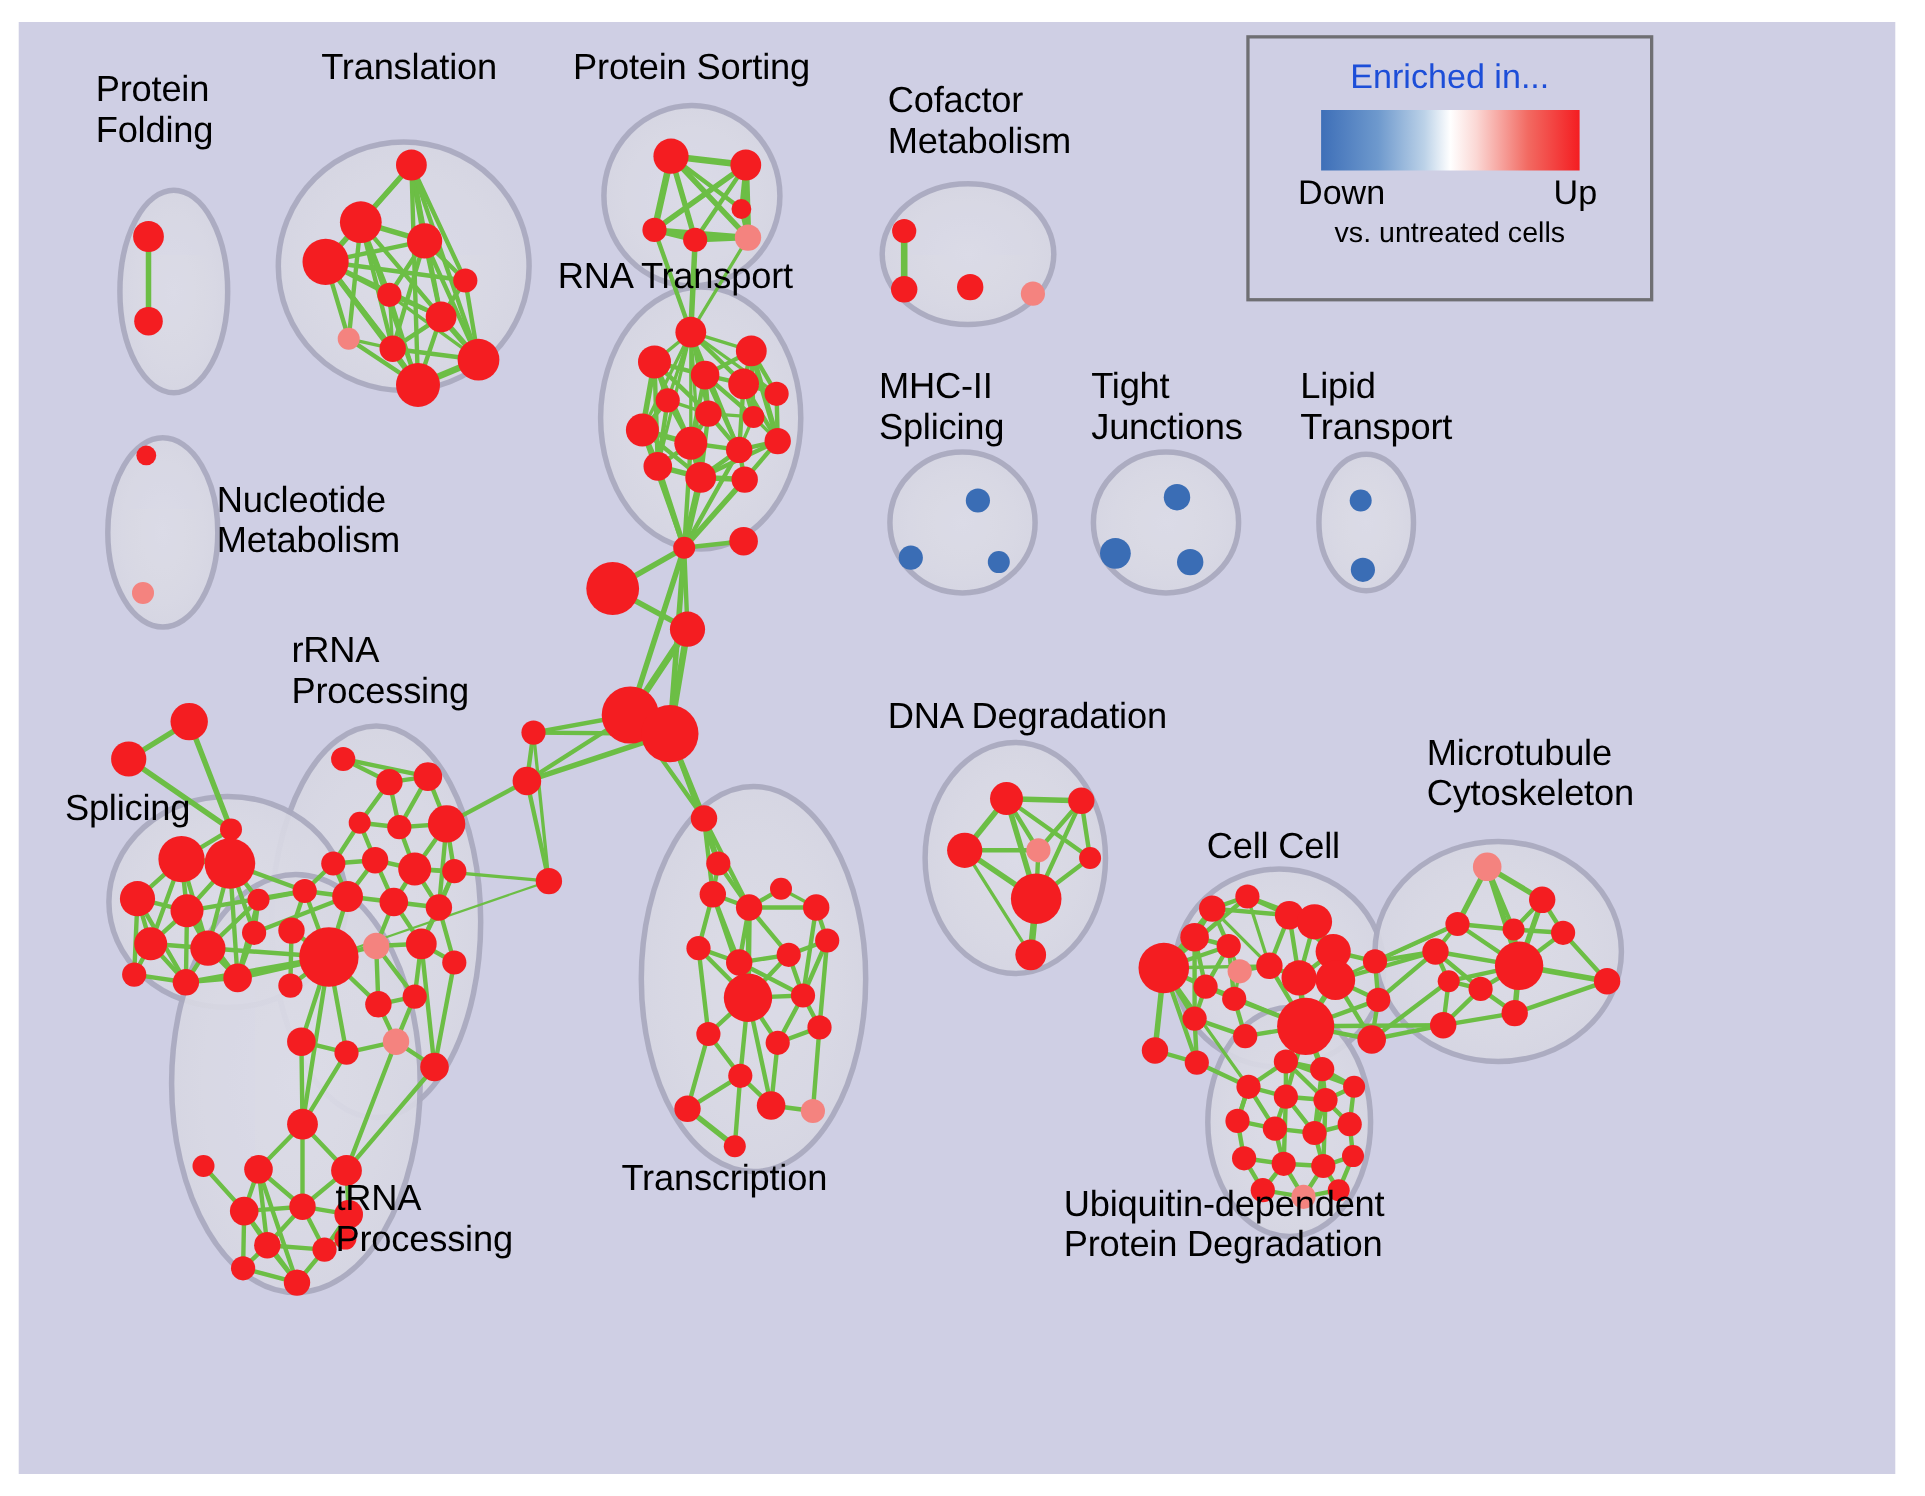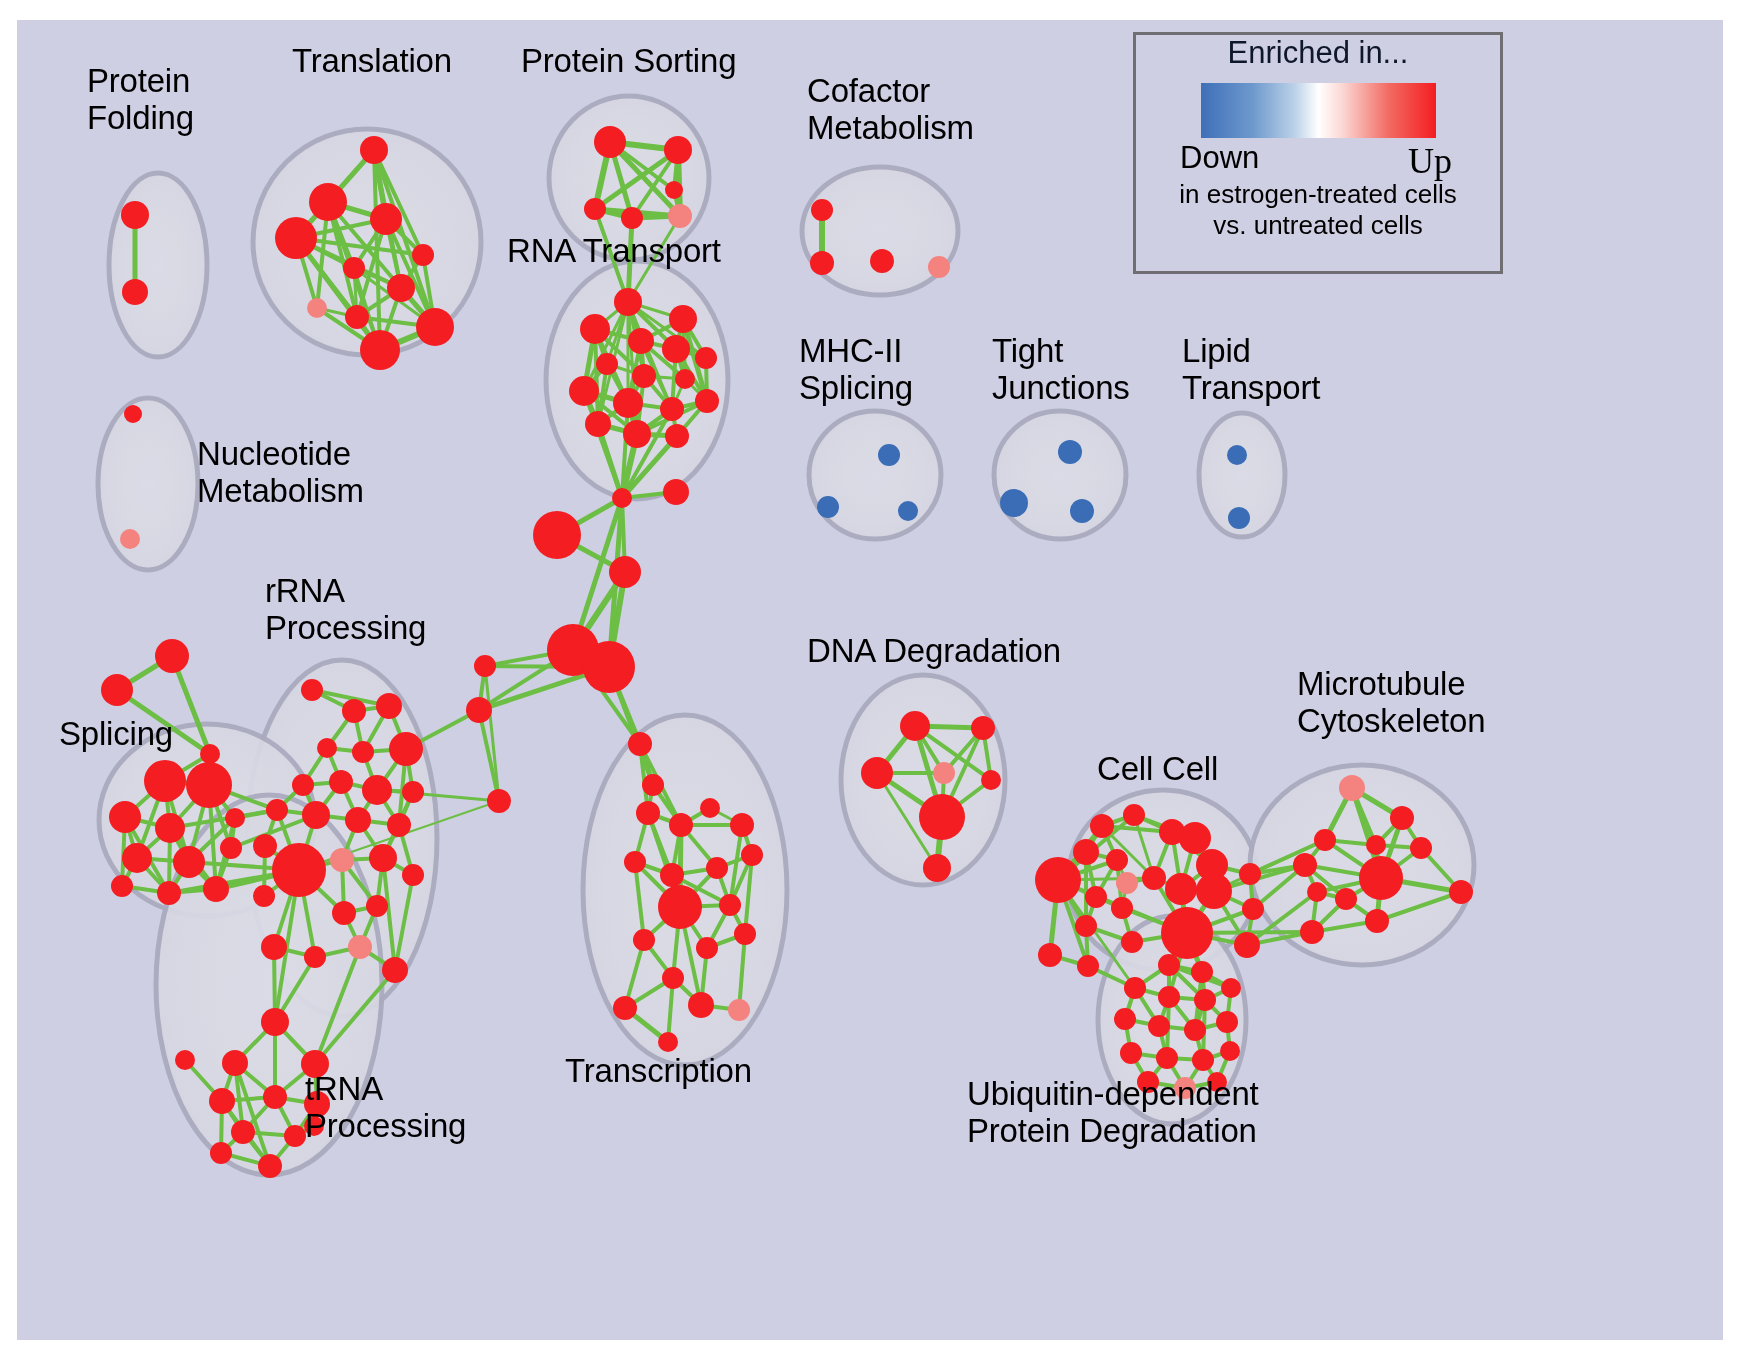--- a/index.html
+++ b/index.html
@@ -30,32 +30,32 @@
   
   #legend{
     position:absolute;
     left:1116px;top:12px;
     width:370px;height:242px;
     background:#cfcfe4;
     border:3px solid #6f6f73;
     box-sizing:border-box;
   }
   #legend .lg-title{
-    text-align:center;font-size:31px;color:#0f172a;
+    text-align:center;font-size:31px;color:#1d4ed8;margin-top:17px;
   }
   #legend .lg-bar{
     margin:12px auto 0 auto;
     width:235px;height:55px;
     background:linear-gradient(to right,#3e6fb8 0%,#6e99cd 22%,#bcd2e8 40%,#ffffff 50%,#fbd8d5 60%,#f26a62 80%,#f41d21 100%);
   }
   #legend .lg-ends{
     position:relative;width:280px;margin:2px auto 0 auto;height:38px;
   }
   #legend .lg-down{position:absolute;left:2px;top:0;font-size:31px;}
-  #legend .lg-up{position:absolute;right:6px;top:0;font-size:36px;font-family:Liberation Serif, serif;}
+  #legend .lg-up{position:absolute;right:6px;top:0;font-size:31px;}
   #legend .lg-sub{text-align:center;font-size:26px;line-height:30px;margin-top:1px;}
 </style>
 </head>
 <body>
 
 <div id="root">
   <div id="canvas">
 
     <svg class="net" viewBox="0 0 1706 1320" preserveAspectRatio="none">
       <defs>
@@ -771,18 +771,17 @@
 Protein Degradation</div>
       </div>
 
     <div id="legend">
       <div class="lg-title">Enriched in...</div>
       <div class="lg-bar"></div>
       <div class="lg-ends">
         <div class="lg-down">Down</div>
         <div class="lg-up">Up</div>
       </div>
-      <div class="lg-sub">in estrogen-treated cells</div>
       <div class="lg-sub">vs. untreated cells</div>
     </div>
 
   </div>
 </div>
 
 </body></html>

